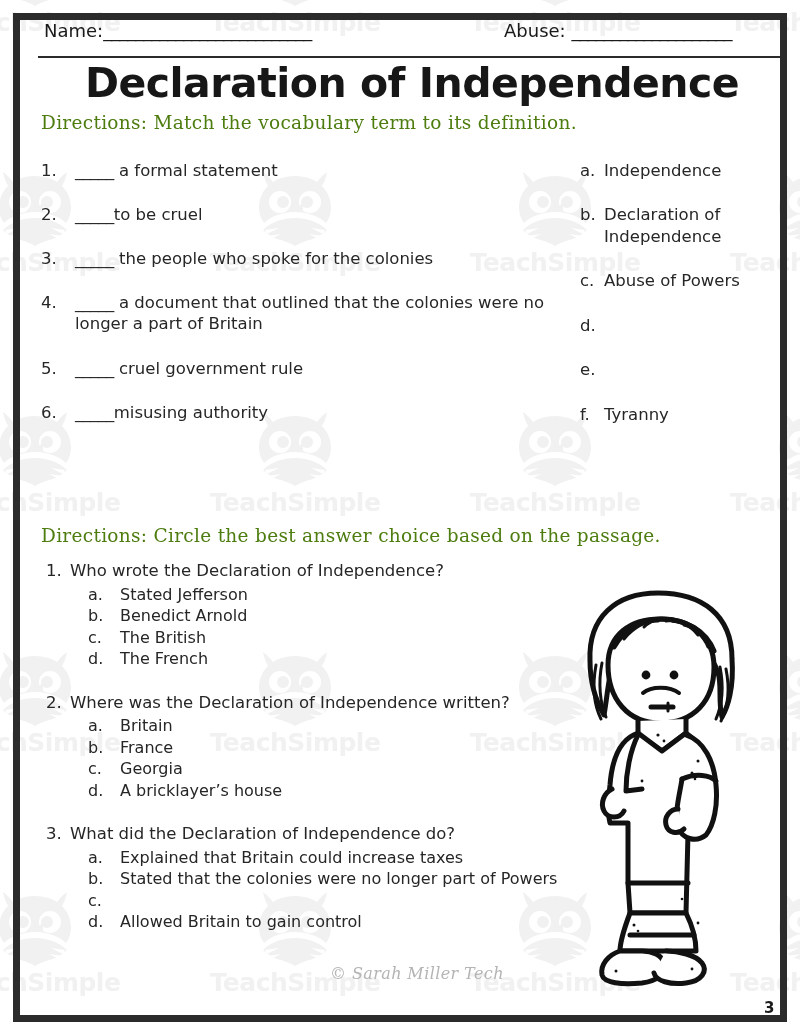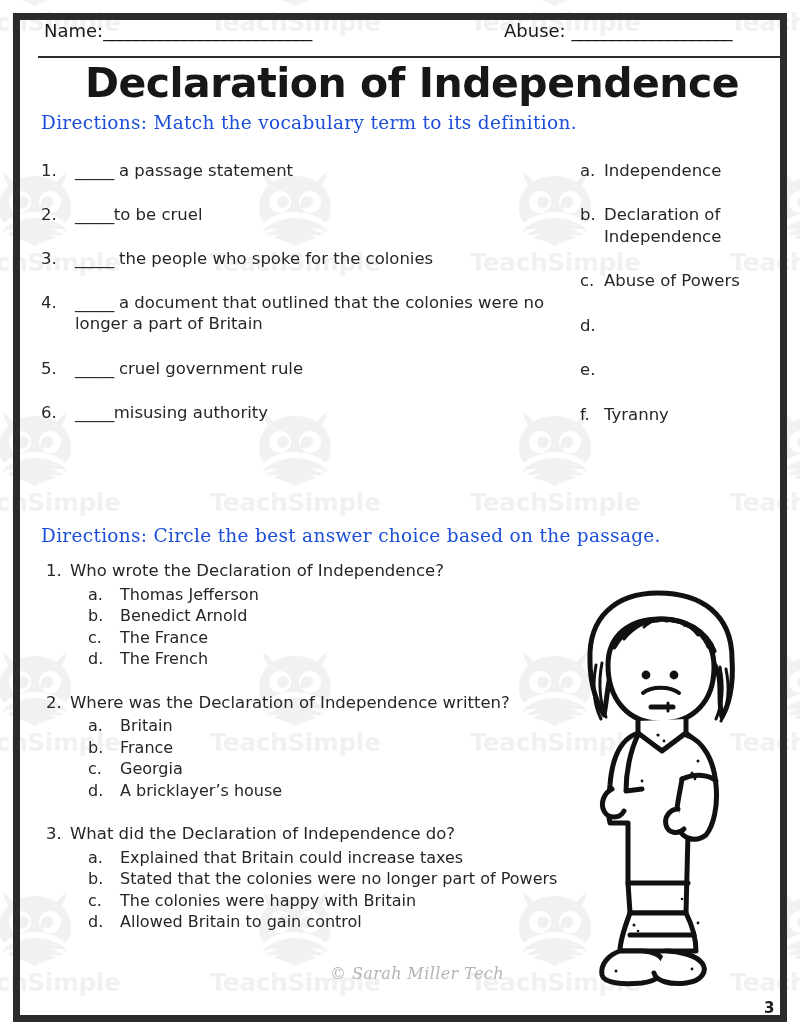--- a/index.html
+++ b/index.html
@@ -112,21 +112,21 @@
     letter-spacing: -0.5px;
     color: #171717;
     line-height: 1.05;
   }
 
   
   .directions {
     position: absolute;
     font-family: "DejaVu Serif", serif;
     font-size: 18.5px;
-    color: #1d4ed8;
+    color: #4d7c0f;
     white-space: nowrap;
     letter-spacing: 0.3px;
   }
   #dir1 { left: 9px; top: 92px; }
   #dir2 { left: 9px; top: 505px; }
 
   
   #match-left {
     position: absolute;
     left: 9px;
@@ -677,21 +677,21 @@
     </div>
     <div id="ndline"></div>
 
     <div id="title">Declaration of Independence</div>
 
     <div class="directions" id="dir1">Directions: Match the vocabulary term to its definition.</div>
 
     <div id="match-left">
         <div class="mrow">
           <span class="mnum">1.</span>
-          <span class="mtext"><span class="blank">_____</span><span> a passage statement</span></span>
+          <span class="mtext"><span class="blank">_____</span><span> a formal statement</span></span>
         </div>
         <div class="mrow">
           <span class="mnum">2.</span>
           <span class="mtext"><span class="blank">_____</span><span>to be cruel</span></span>
         </div>
         <div class="mrow">
           <span class="mnum">3.</span>
           <span class="mtext"><span class="blank">_____</span><span> the people who spoke for the colonies</span></span>
         </div>
         <div class="mrow">
@@ -736,29 +736,29 @@
     <div class="directions" id="dir2">Directions: Circle the best answer choice based on the passage.</div>
 
     <div id="mc">
         <div class="q-block">
           <div class="q-line">
             <span class="qnum">1.</span>
             <span>Who wrote the Declaration of Independence?</span>
           </div>
           <div class="opt-line">
             <span class="oletter">a.</span>
-            <span>Thomas Jefferson</span>
+            <span>Stated Jefferson</span>
           </div>
           <div class="opt-line">
             <span class="oletter">b.</span>
             <span>Benedict Arnold</span>
           </div>
           <div class="opt-line">
             <span class="oletter">c.</span>
-            <span>The France</span>
+            <span>The British</span>
           </div>
           <div class="opt-line">
             <span class="oletter">d.</span>
             <span>The French</span>
           </div>
         </div>
         <div class="q-block">
           <div class="q-line">
             <span class="qnum">2.</span>
             <span>Where was the Declaration of Independence written?</span>
@@ -788,21 +788,20 @@
           <div class="opt-line">
             <span class="oletter">a.</span>
             <span>Explained that Britain could increase taxes</span>
           </div>
           <div class="opt-line">
             <span class="oletter">b.</span>
             <span> Stated that the colonies were no longer part of Powers</span>
           </div>
           <div class="opt-line">
             <span class="oletter">c.</span>
-            <span>The colonies were happy with Britain</span>
           </div>
           <div class="opt-line">
             <span class="oletter">d.</span>
             <span>Allowed Britain to gain control</span>
           </div>
         </div>
       </div>
 
   </div>
 

